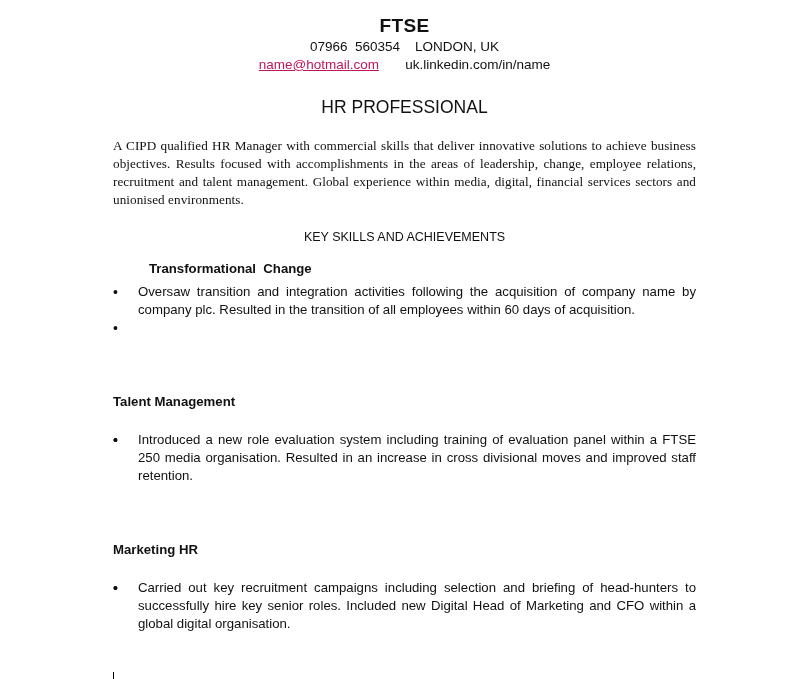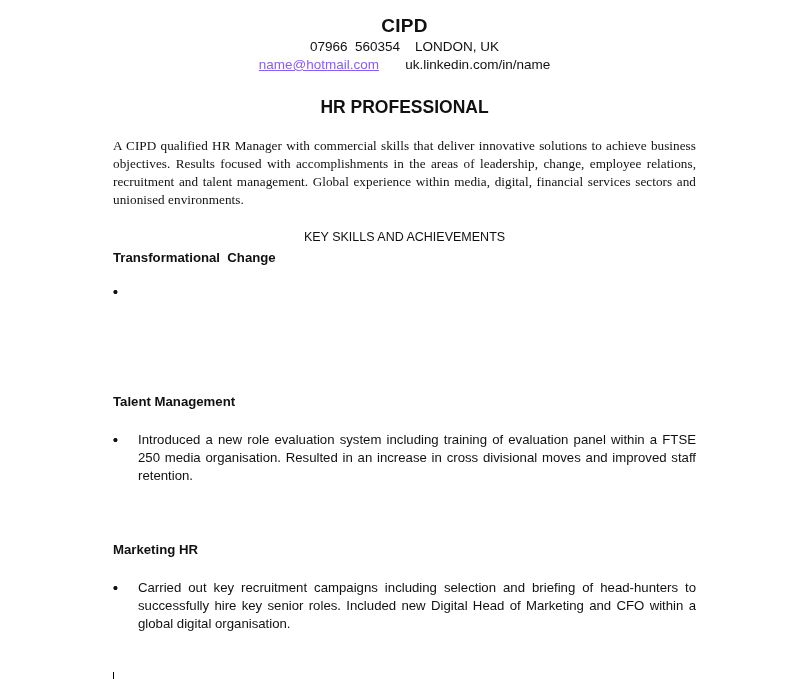--- a/index.html
+++ b/index.html
@@ -46,30 +46,30 @@
       position: absolute;
       left: 0;
       width: 583px;
       top: 56px;
       text-align: center;
       font-size: 13.5px;
       line-height: 18px;
       white-space: pre;
     }
     .contact2 a {
-      color: #8b5cf6;
+      color: #be185d;
       text-decoration: underline;
     }
     .title {
       position: absolute;
       left: 0;
       width: 583px;
       top: 95px;
       text-align: center;
-      font-weight: bold;
+      font-weight: normal;
       font-size: 17.5px;
       line-height: 24px;
     }
     .summary {
       position: absolute;
       left: 0;
       width: 583px;
       top: 137px;
       font-size: 13.2px;
       line-height: 18px;
@@ -125,36 +125,37 @@
       width: 1px;
       height: 7px;
       background: #000;
     }
   </style>
 </head>
 <body>
 
 <div class="page">
 
-  <div class="name">CIPD</div>
+  <div class="name">FTSE</div>
 
   <div class="contact1"><span>07966  560354</span>    <span>LONDON, UK</span></div>
 
   <div class="contact2"><a href="mailto:name@hotmail.com">name@hotmail.com</a>       <span>uk.linkedin.com/in/name</span></div>
 
   <div class="title">HR PROFESSIONAL</div>
 
   <div class="summary">A CIPD qualified HR Manager with commercial skills that deliver innovative solutions to achieve business objectives. Results focused with accomplishments in the areas of leadership, change, employee relations, recruitment and talent management.  Global experience within media, digital, financial services sectors and unionised environments.</div>
 
   <div class="section-heading">KEY SKILLS AND ACHIEVEMENTS</div>
 
-  <div class="sub-heading" style="top:249px;">Transformational  Change</div>
+  <div class="sub-heading" style="top:260px;margin-left:36px;">Transformational  Change</div>
   <ul class="bullets" style="top:283px;">
     <li>
       <span class="bullet">•</span>
+      <span>Oversaw transition and integration activities following the acquisition of company name by company plc.  Resulted in the transition of all employees within 60 days of acquisition.</span>
     </li>
     <li>
       <span class="bullet">•</span>
     </li>
   </ul>
 
   <div class="sub-heading" style="top:393px;">Talent Management</div>
   <ul class="bullets" style="top:431px;">
     <li>
       <span class="bullet">•</span>

